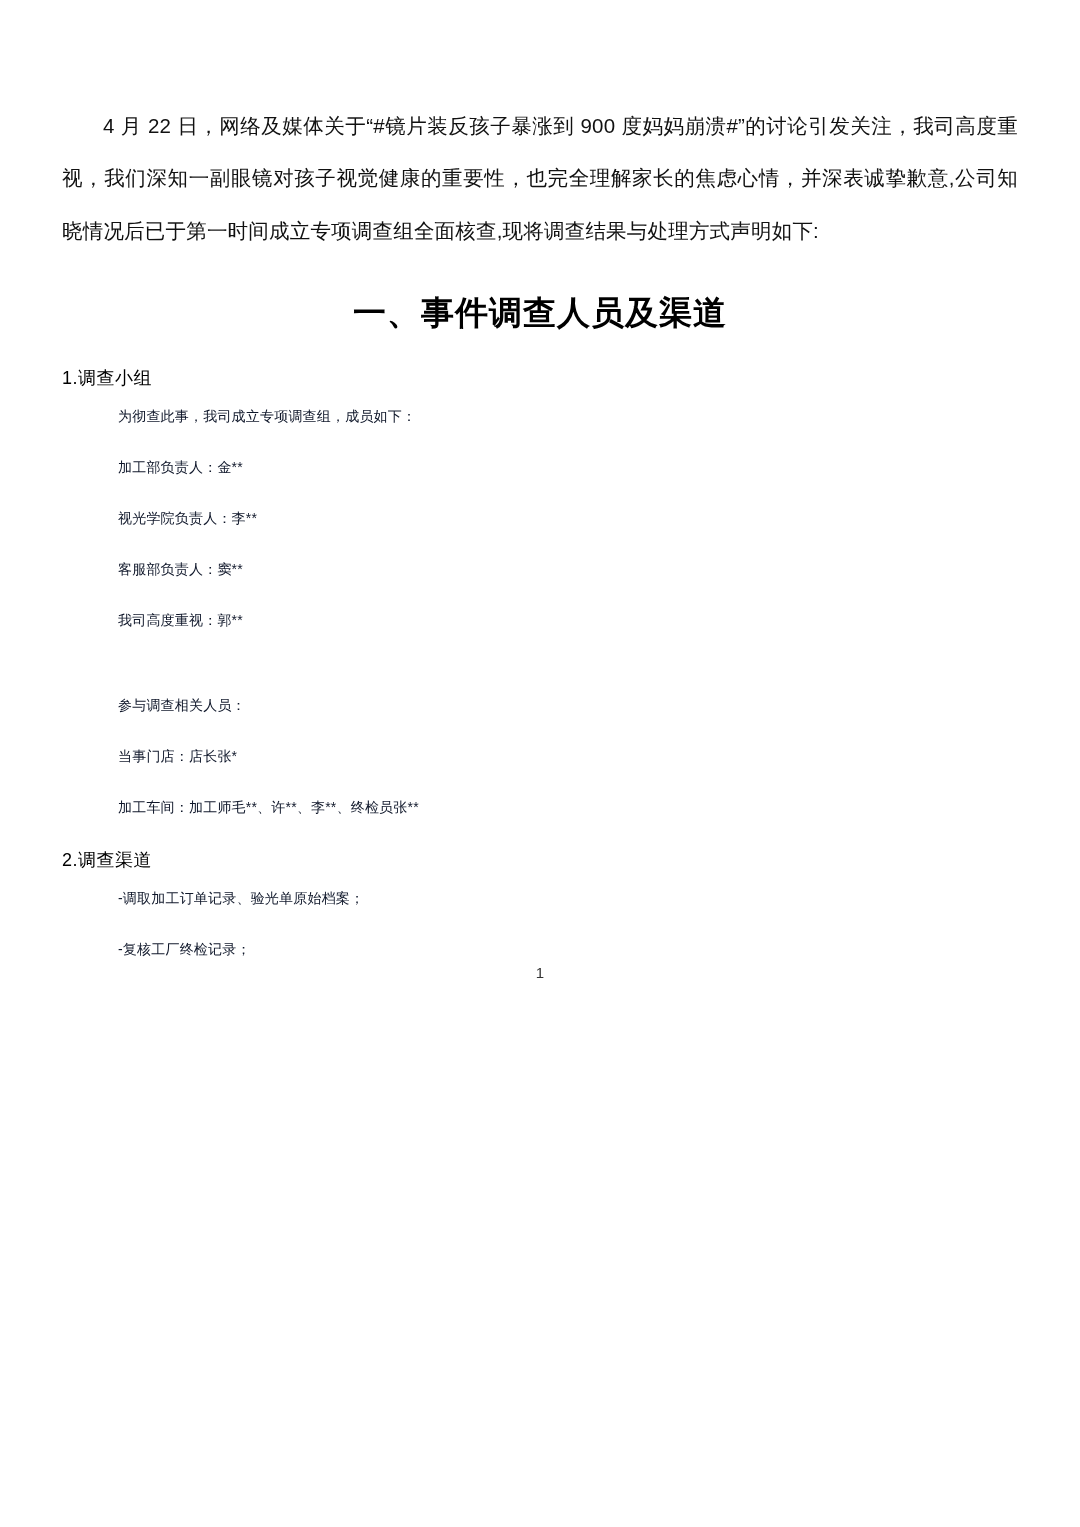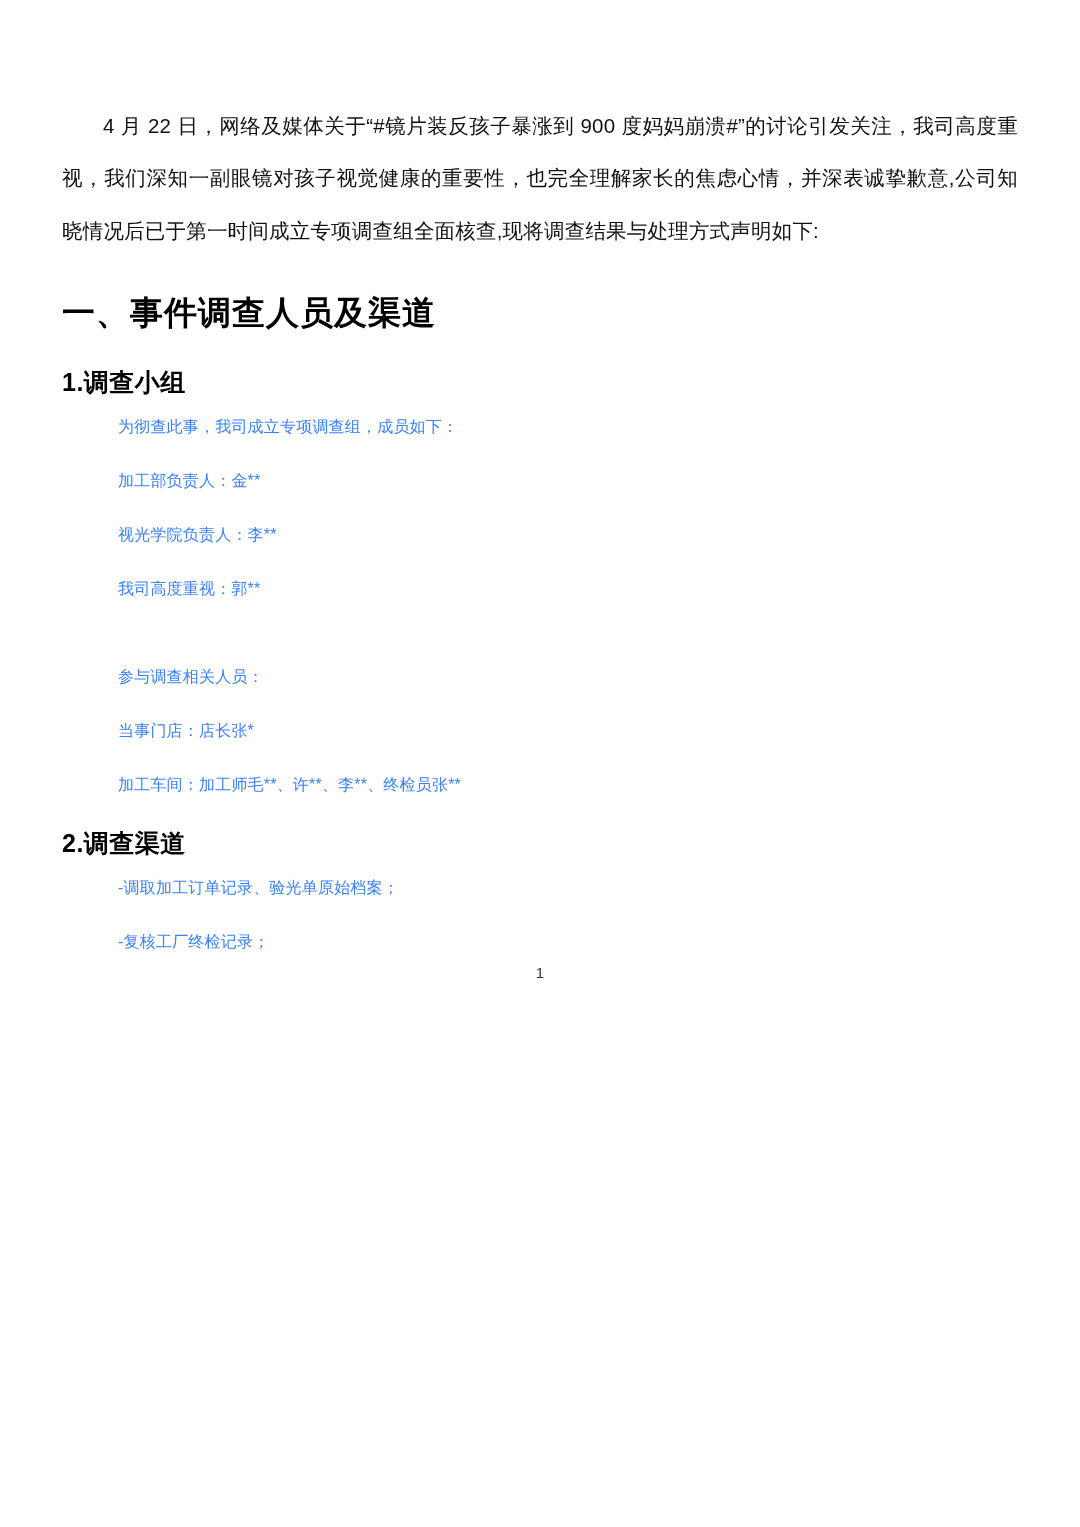--- a/index.html
+++ b/index.html
@@ -32,34 +32,35 @@
     letter-spacing: 0.2px;
     margin: 0 0 18px 0;
     color: #111;
   }
   .h1 {
     font-size: 33px;
     font-weight: bold;
     letter-spacing: 1px;
     margin: 34px 0 26px 0;
     color: #000;
+    text-align: center;
   }
   .h2 {
-    font-size: 25px;
-    font-weight: bold;
+    font-size: 18px;
+    font-weight: normal;
     margin: 30px 0 16px 0;
     color: #000;
     letter-spacing: 0.5px;
   }
   .body-line {
-    font-size: 16px;
+    font-size: 14px;
     line-height: 1.5;
     margin: 0 0 30px 0;
     padding-left: 56px;
-    color: #3b82f6;
+    color: #0f172a;
     letter-spacing: 0.2px;
   }
   .spacer {
     height: 34px;
   }
   .page-number {
     position: absolute;
     left: 0;
     right: 0;
     bottom: 120px;
@@ -76,20 +77,21 @@
   <p class="intro">4 月 22 日，网络及媒体关于“#镜片装反孩子暴涨到 900 度妈妈崩溃#”的讨论引发关注，我司高度重视，我们深知一副眼镜对孩子视觉健康的重要性，也完全理解家长的焦虑心情，并深表诚挚歉意,公司知晓情况后已于第一时间成立专项调查组全面核查,现将调查结果与处理方式声明如下:</p>
 
   <h1 class="h1">一、事件调查人员及渠道</h1>
 
   <h2 class="h2">1.调查小组</h2>
 
   <p class="body-line">为彻查此事，我司成立专项调查组，成员如下：</p>
 
   <p class="body-line">加工部负责人：金**</p>
   <p class="body-line">视光学院负责人：李**</p>
+  <p class="body-line">客服部负责人：窦**</p>
   <p class="body-line">我司高度重视：郭**</p>
 
   <div class="spacer"></div>
 
   <p class="body-line">参与调查相关人员：</p>
   <p class="body-line">当事门店：店长张*</p>
   <p class="body-line">加工车间：加工师毛**、许**、李**、终检员张**</p>
 
   <h2 class="h2">2.调查渠道</h2>
 

